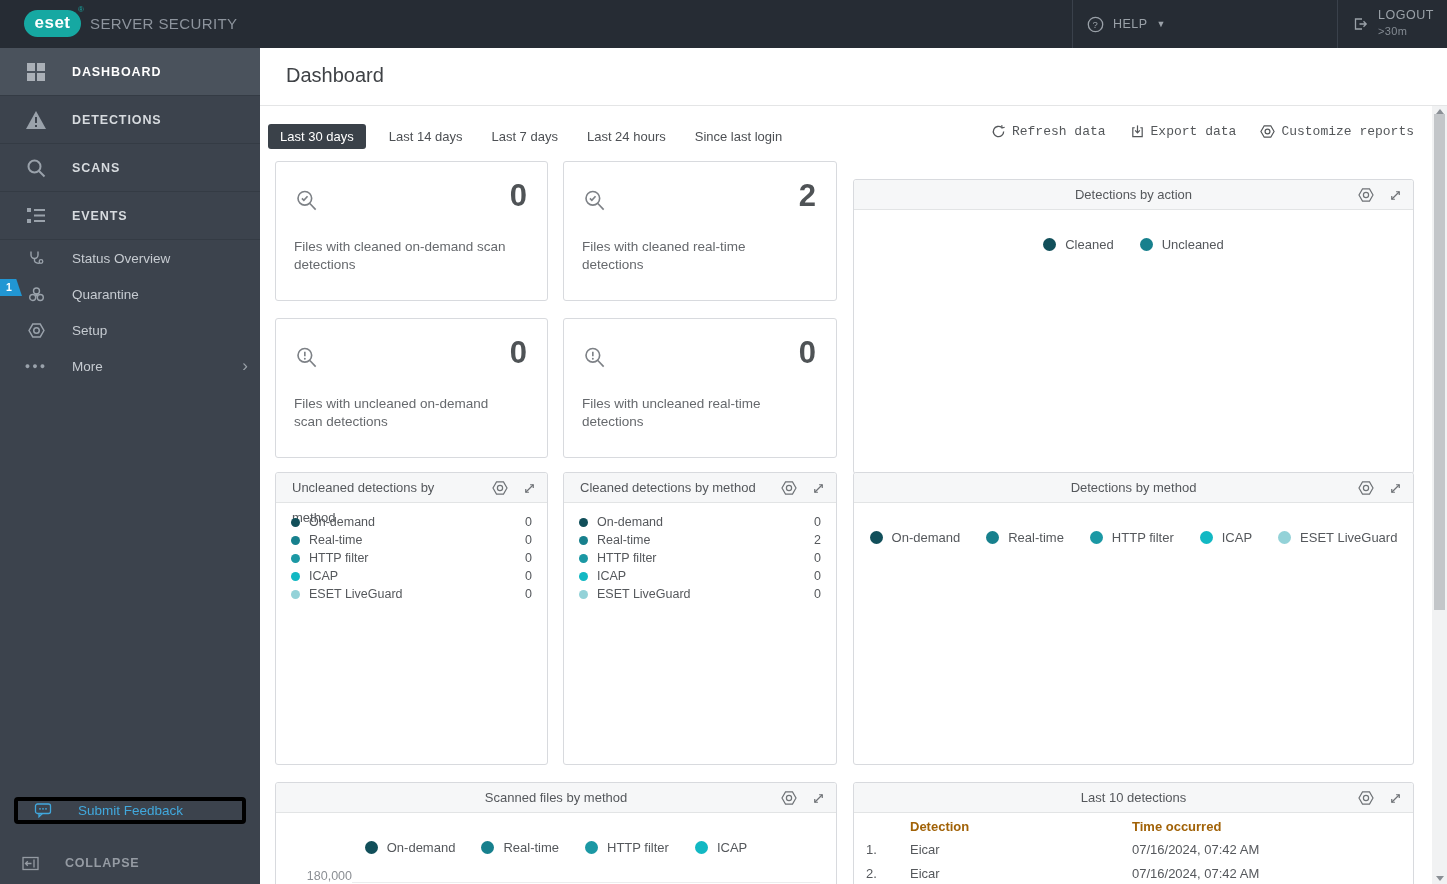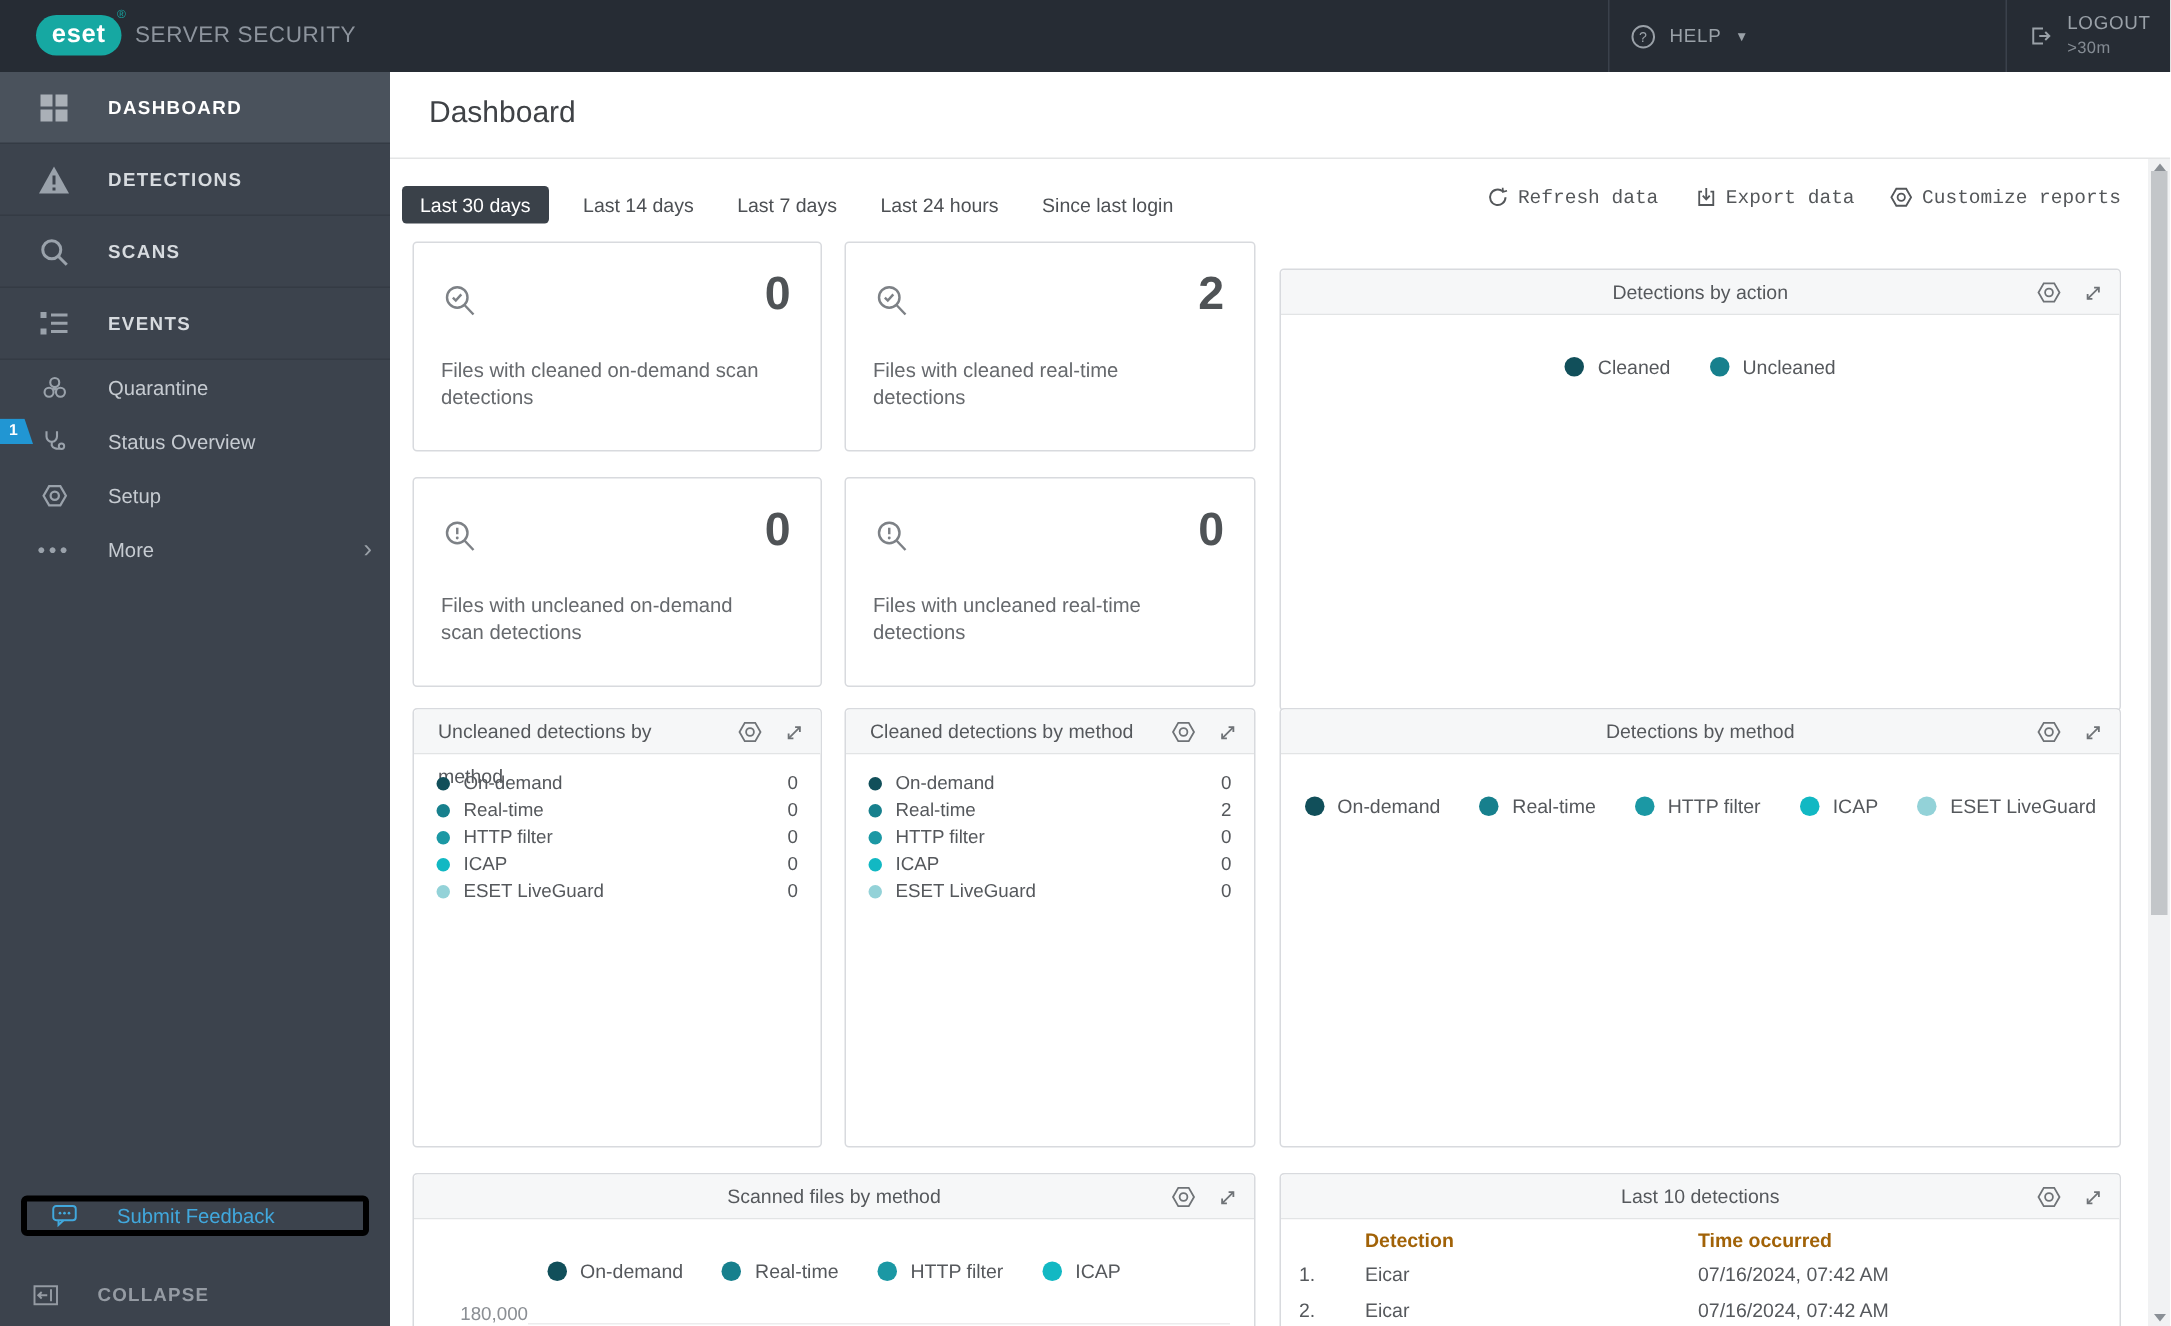--- a/index.html
+++ b/index.html
@@ -170,38 +170,38 @@
             <rect x="8" y="2" width="11" height="2" fill="#9aa2ab"></rect>
             <rect x="8" y="7.5" width="11" height="2" fill="#9aa2ab"></rect>
             <rect x="8" y="13" width="11" height="2" fill="#9aa2ab"></rect>
           </svg>
       </span>
       <span>EVENTS</span>
     </div>
 
     <div class="sub-item">
       <span class="nav-icon">
+        <svg width="16" height="17" viewBox="0 0 16 17">
+            <path d="M3 1.5 v3.5 a3.5 3.5 0 0 0 7 0 V1.5" fill="none" stroke="#9aa2ab" stroke-width="1.4"></path>
+            <path d="M6.5 8.7 v2.2 a4 3.2 0 0 0 5.5 2" fill="none" stroke="#9aa2ab" stroke-width="1.4"></path>
+            <circle cx="13" cy="11.5" r="1.8" fill="none" stroke="#9aa2ab" stroke-width="1.3"></circle>
+          </svg>
+      </span>
+      <span>Status Overview</span>
+    </div>
+    <div class="sub-item">
+      <span class="nav-icon">
         <svg width="17" height="17" viewBox="0 0 17 17">
             <circle cx="8.5" cy="5" r="3" fill="none" stroke="#9aa2ab" stroke-width="1.4"></circle>
             <circle cx="4.7" cy="11.5" r="3" fill="none" stroke="#9aa2ab" stroke-width="1.4"></circle>
             <circle cx="12.3" cy="11.5" r="3" fill="none" stroke="#9aa2ab" stroke-width="1.4"></circle>
             <circle cx="8.5" cy="9" r="1.4" fill="#9aa2ab"></circle>
           </svg>
       </span>
       <span>Quarantine</span>
-    </div>
-    <div class="sub-item">
-      <span class="nav-icon">
-        <svg width="16" height="17" viewBox="0 0 16 17">
-            <path d="M3 1.5 v3.5 a3.5 3.5 0 0 0 7 0 V1.5" fill="none" stroke="#9aa2ab" stroke-width="1.4"></path>
-            <path d="M6.5 8.7 v2.2 a4 3.2 0 0 0 5.5 2" fill="none" stroke="#9aa2ab" stroke-width="1.4"></path>
-            <circle cx="13" cy="11.5" r="1.8" fill="none" stroke="#9aa2ab" stroke-width="1.3"></circle>
-          </svg>
-      </span>
-      <span>Status Overview</span>
     </div>
     <div class="sub-item">
       <span class="nav-icon">
         <svg width="17" height="17" viewBox="0 0 16 16">
             <polygon points="15,8 11.5,14.06 4.5,14.06 1,8 4.5,1.94 11.5,1.94" fill="none" stroke="#9aa2ab" stroke-width="1.4"></polygon>
             <circle cx="8" cy="8" r="2.6" fill="none" stroke="#9aa2ab" stroke-width="1.4"></circle>
           </svg>
       </span>
       <span>Setup</span>
     </div>

